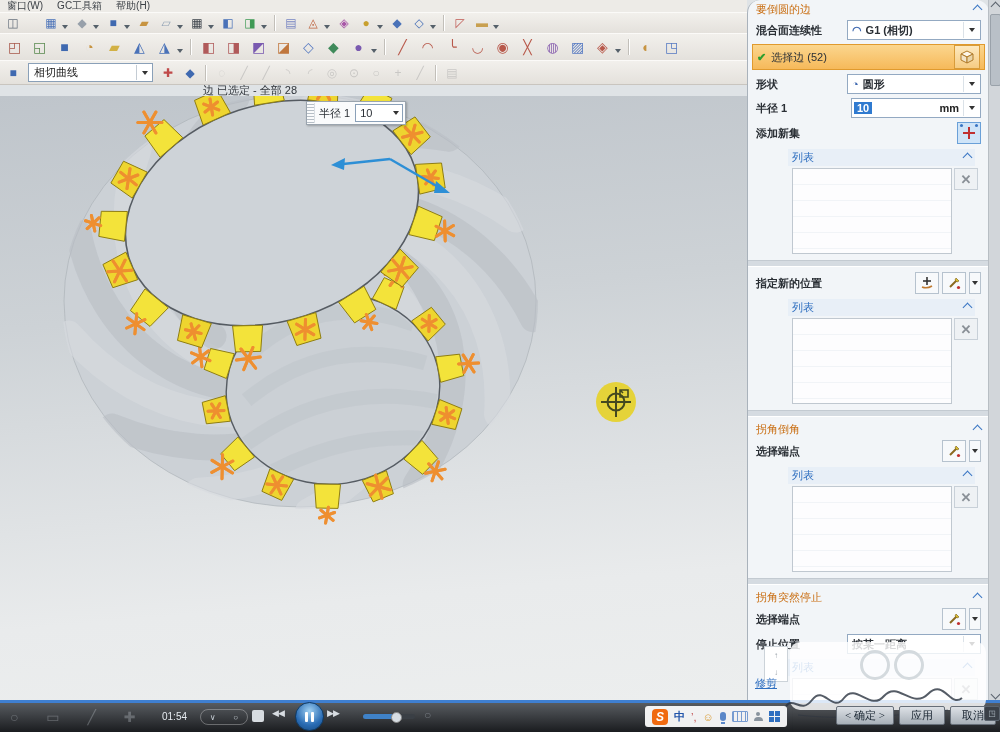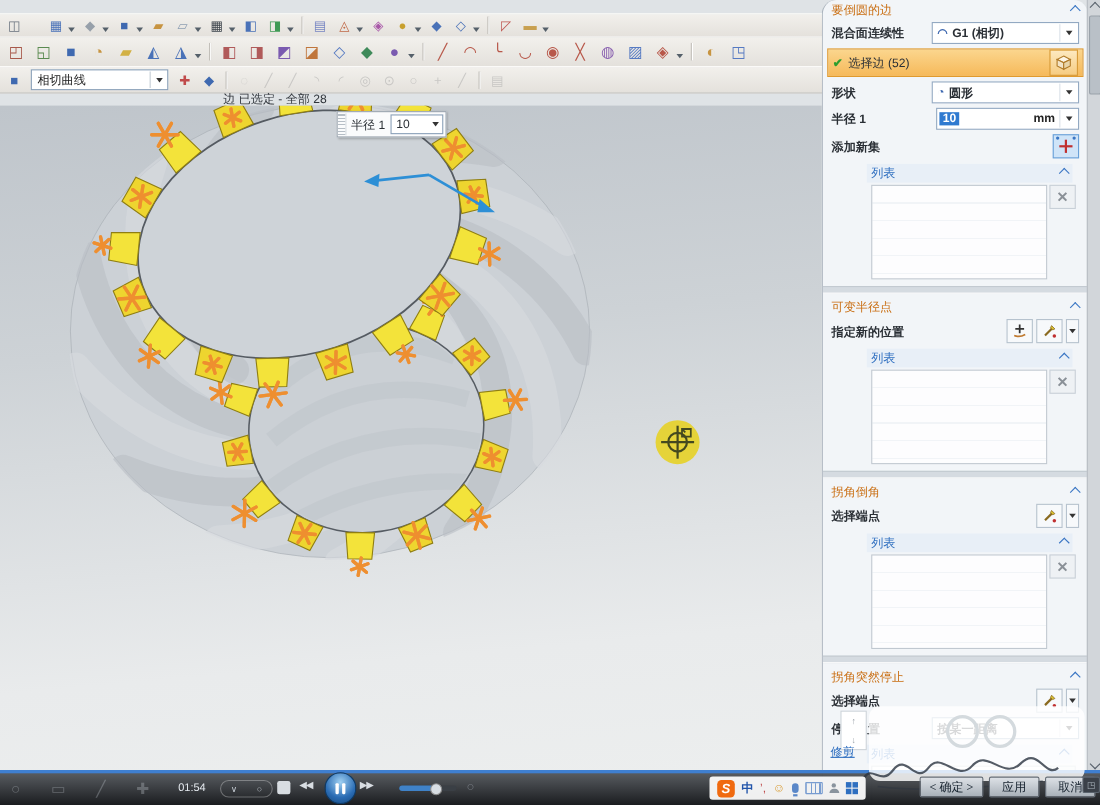--- a/index.html
+++ b/index.html
@@ -132,20 +132,23 @@
   .person:before{content:"";position:absolute;left:2.5px;top:0;width:4px;height:4px;border-radius:50%;background:#8a949e;}
   .person:after{content:"";position:absolute;left:0;bottom:0;width:9px;height:4px;border-radius:4px 4px 0 0;background:#8a949e;}
   .grid4{width:11px;height:11px;display:grid;grid-template-columns:5px 5px;gap:1px;}
   .grid4 i{background:#2f6fc0;display:block;}
 </style>
 </head>
 <body>
 
 <div class="app">
 
+  <div class="menubar">
+    <span class="mi">窗口(W)</span><span class="mi">GC工具箱</span><span class="mi">帮助(H)</span>
+  </div>
 
   <div class="toolbar" id="tb1">
       <span class="tbi" style="color: rgb(104, 114, 126);">◫</span>
       <span class="tb-gap" style="width: 16px;"></span>
       <span class="tbi" style="color: rgb(74, 114, 184);">▦</span>
       <span class="tb-caret"></span>
       <span class="tbi" style="color: rgb(151, 160, 170);">◆</span>
       <span class="tb-caret"></span>
       <span class="tbi" style="color: rgb(63, 105, 176);">■</span>
       <span class="tb-caret"></span>
@@ -648,24 +651,20 @@
     </div>
     <div class="list-wrap">
       <div class="list-box"></div>
       <div class="del-btn">
         <span>✕</span>
         </div>
     </div>
 
     <div class="divider"></div>
 
-    <div class="sec-h">
-      <span>可变半径点</span>
-      <span class="chev"></span>
-    </div>
     <div class="drow">
       <span class="dlabel">指定新的位置</span>
       <span class="tool2">
         <span class="sq-btn">
           <svg width="14" height="14" viewBox="0 0 14 14">
             <path d="M2 11 Q7 13 12 10" stroke="#c07a30" stroke-width="1.6" fill="none"></path>
             <line x1="7" y1="1" x2="7" y2="9" stroke="#333" stroke-width="1.6"></line>
             <line x1="3" y1="5" x2="11" y2="5" stroke="#333" stroke-width="1.6"></line>
           </svg>
         </span>

